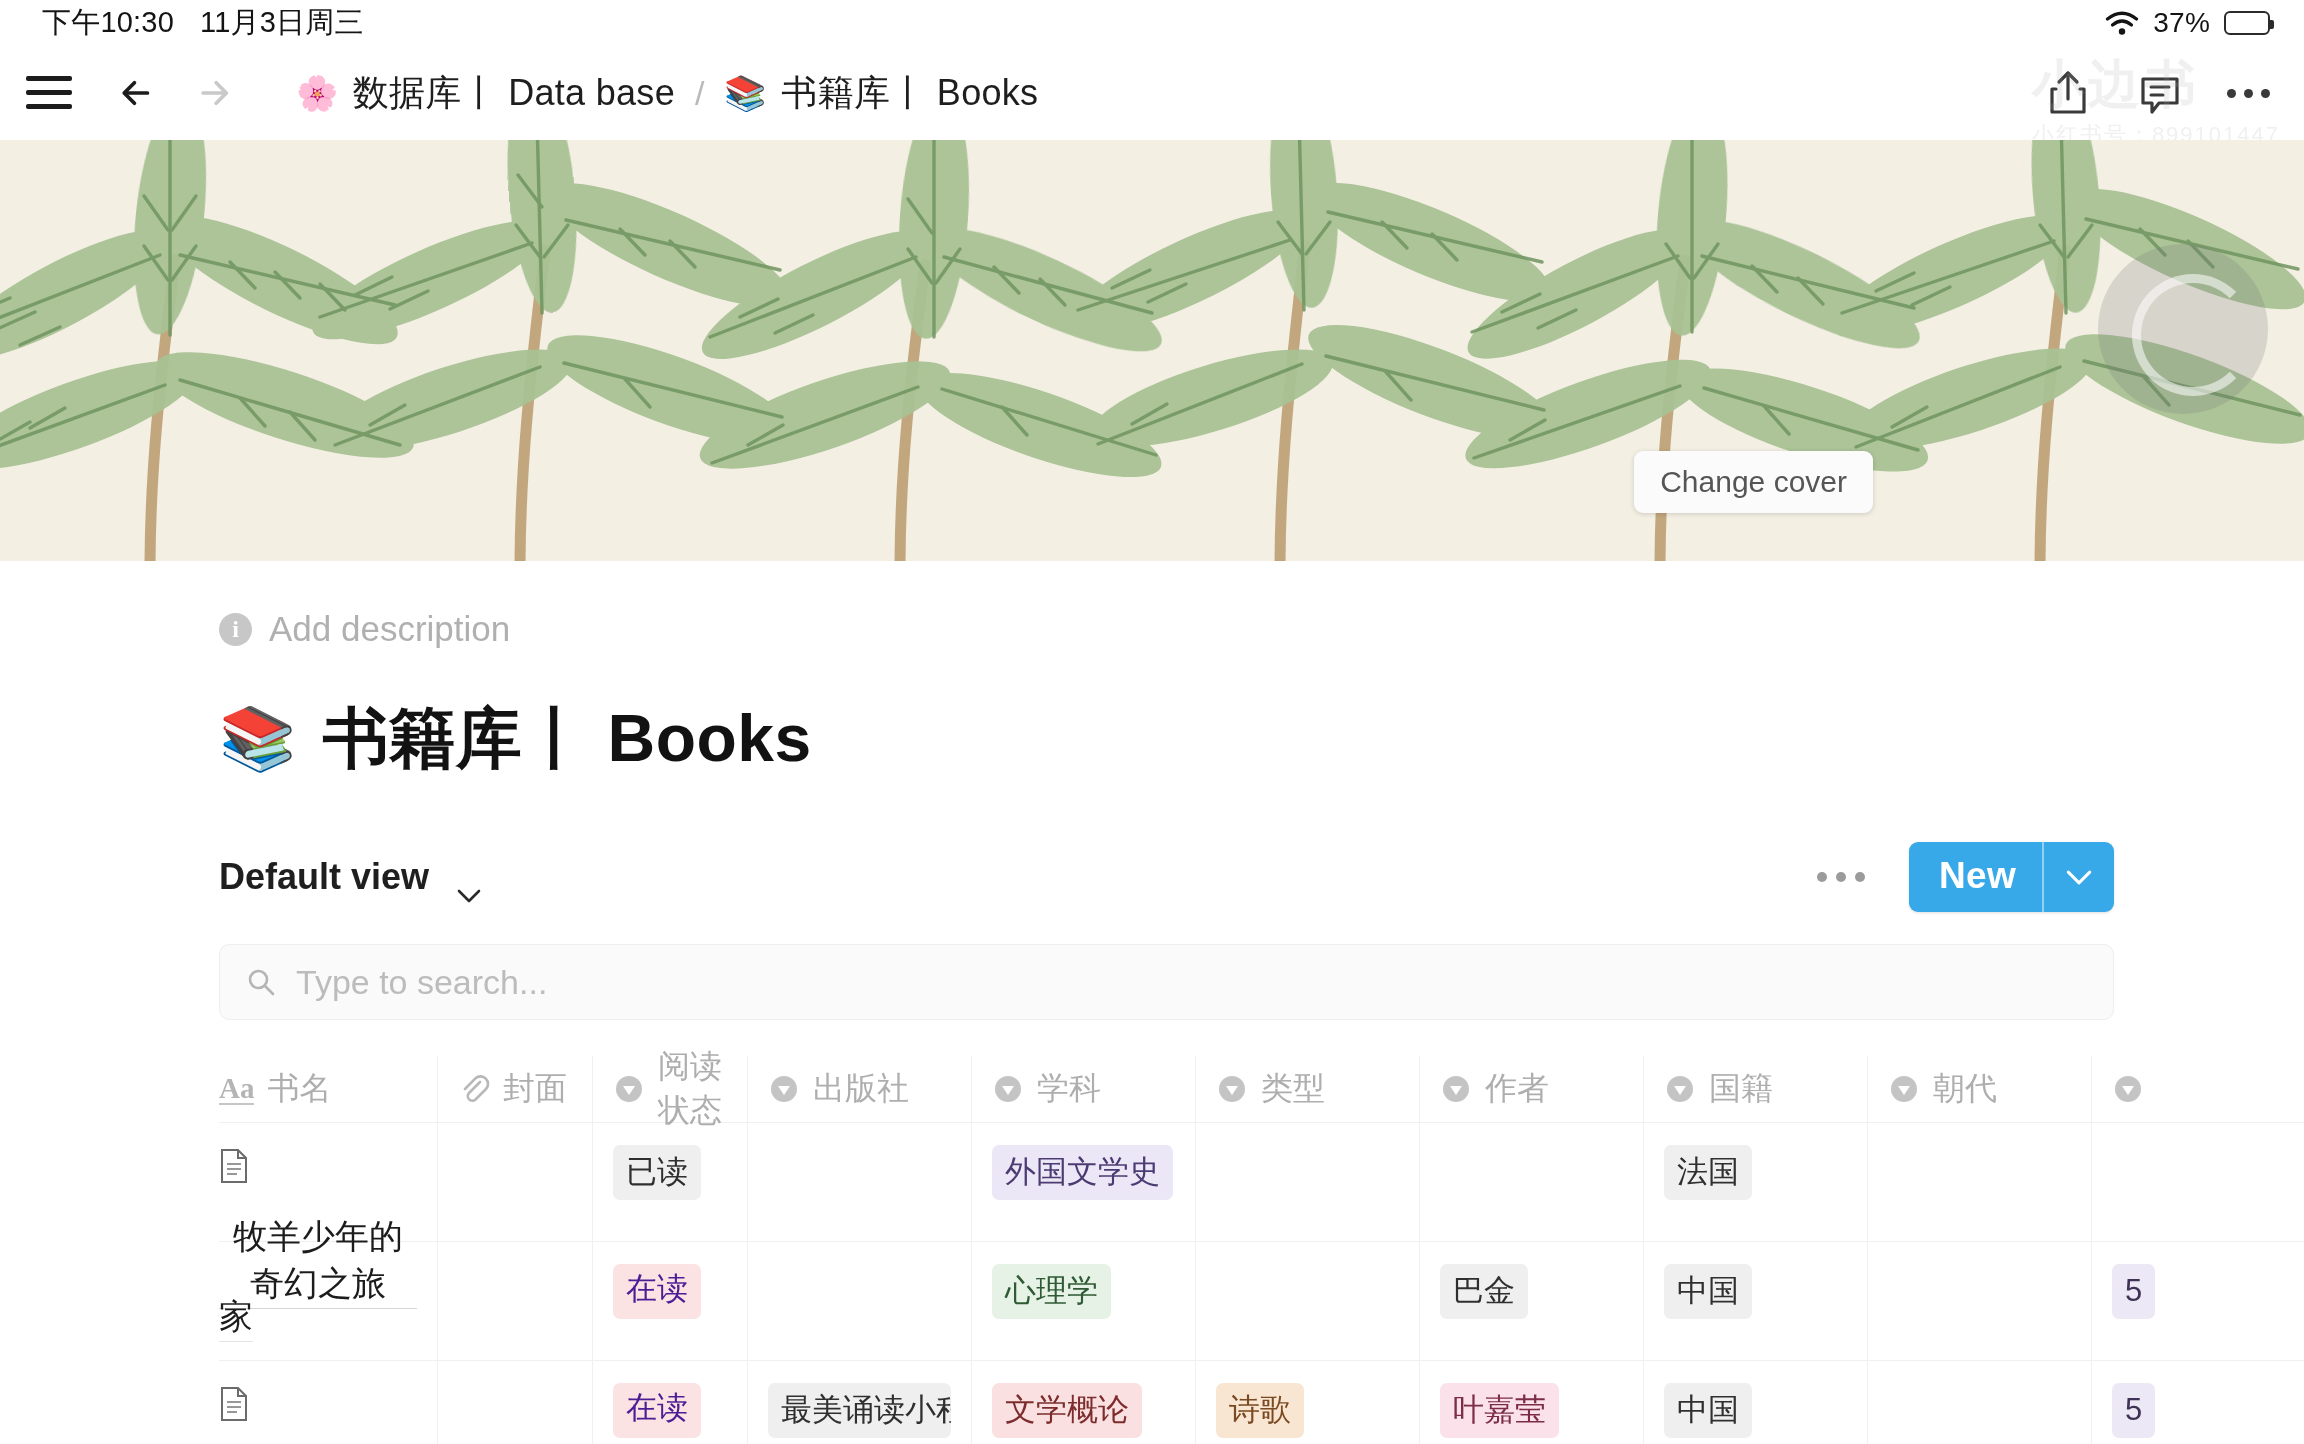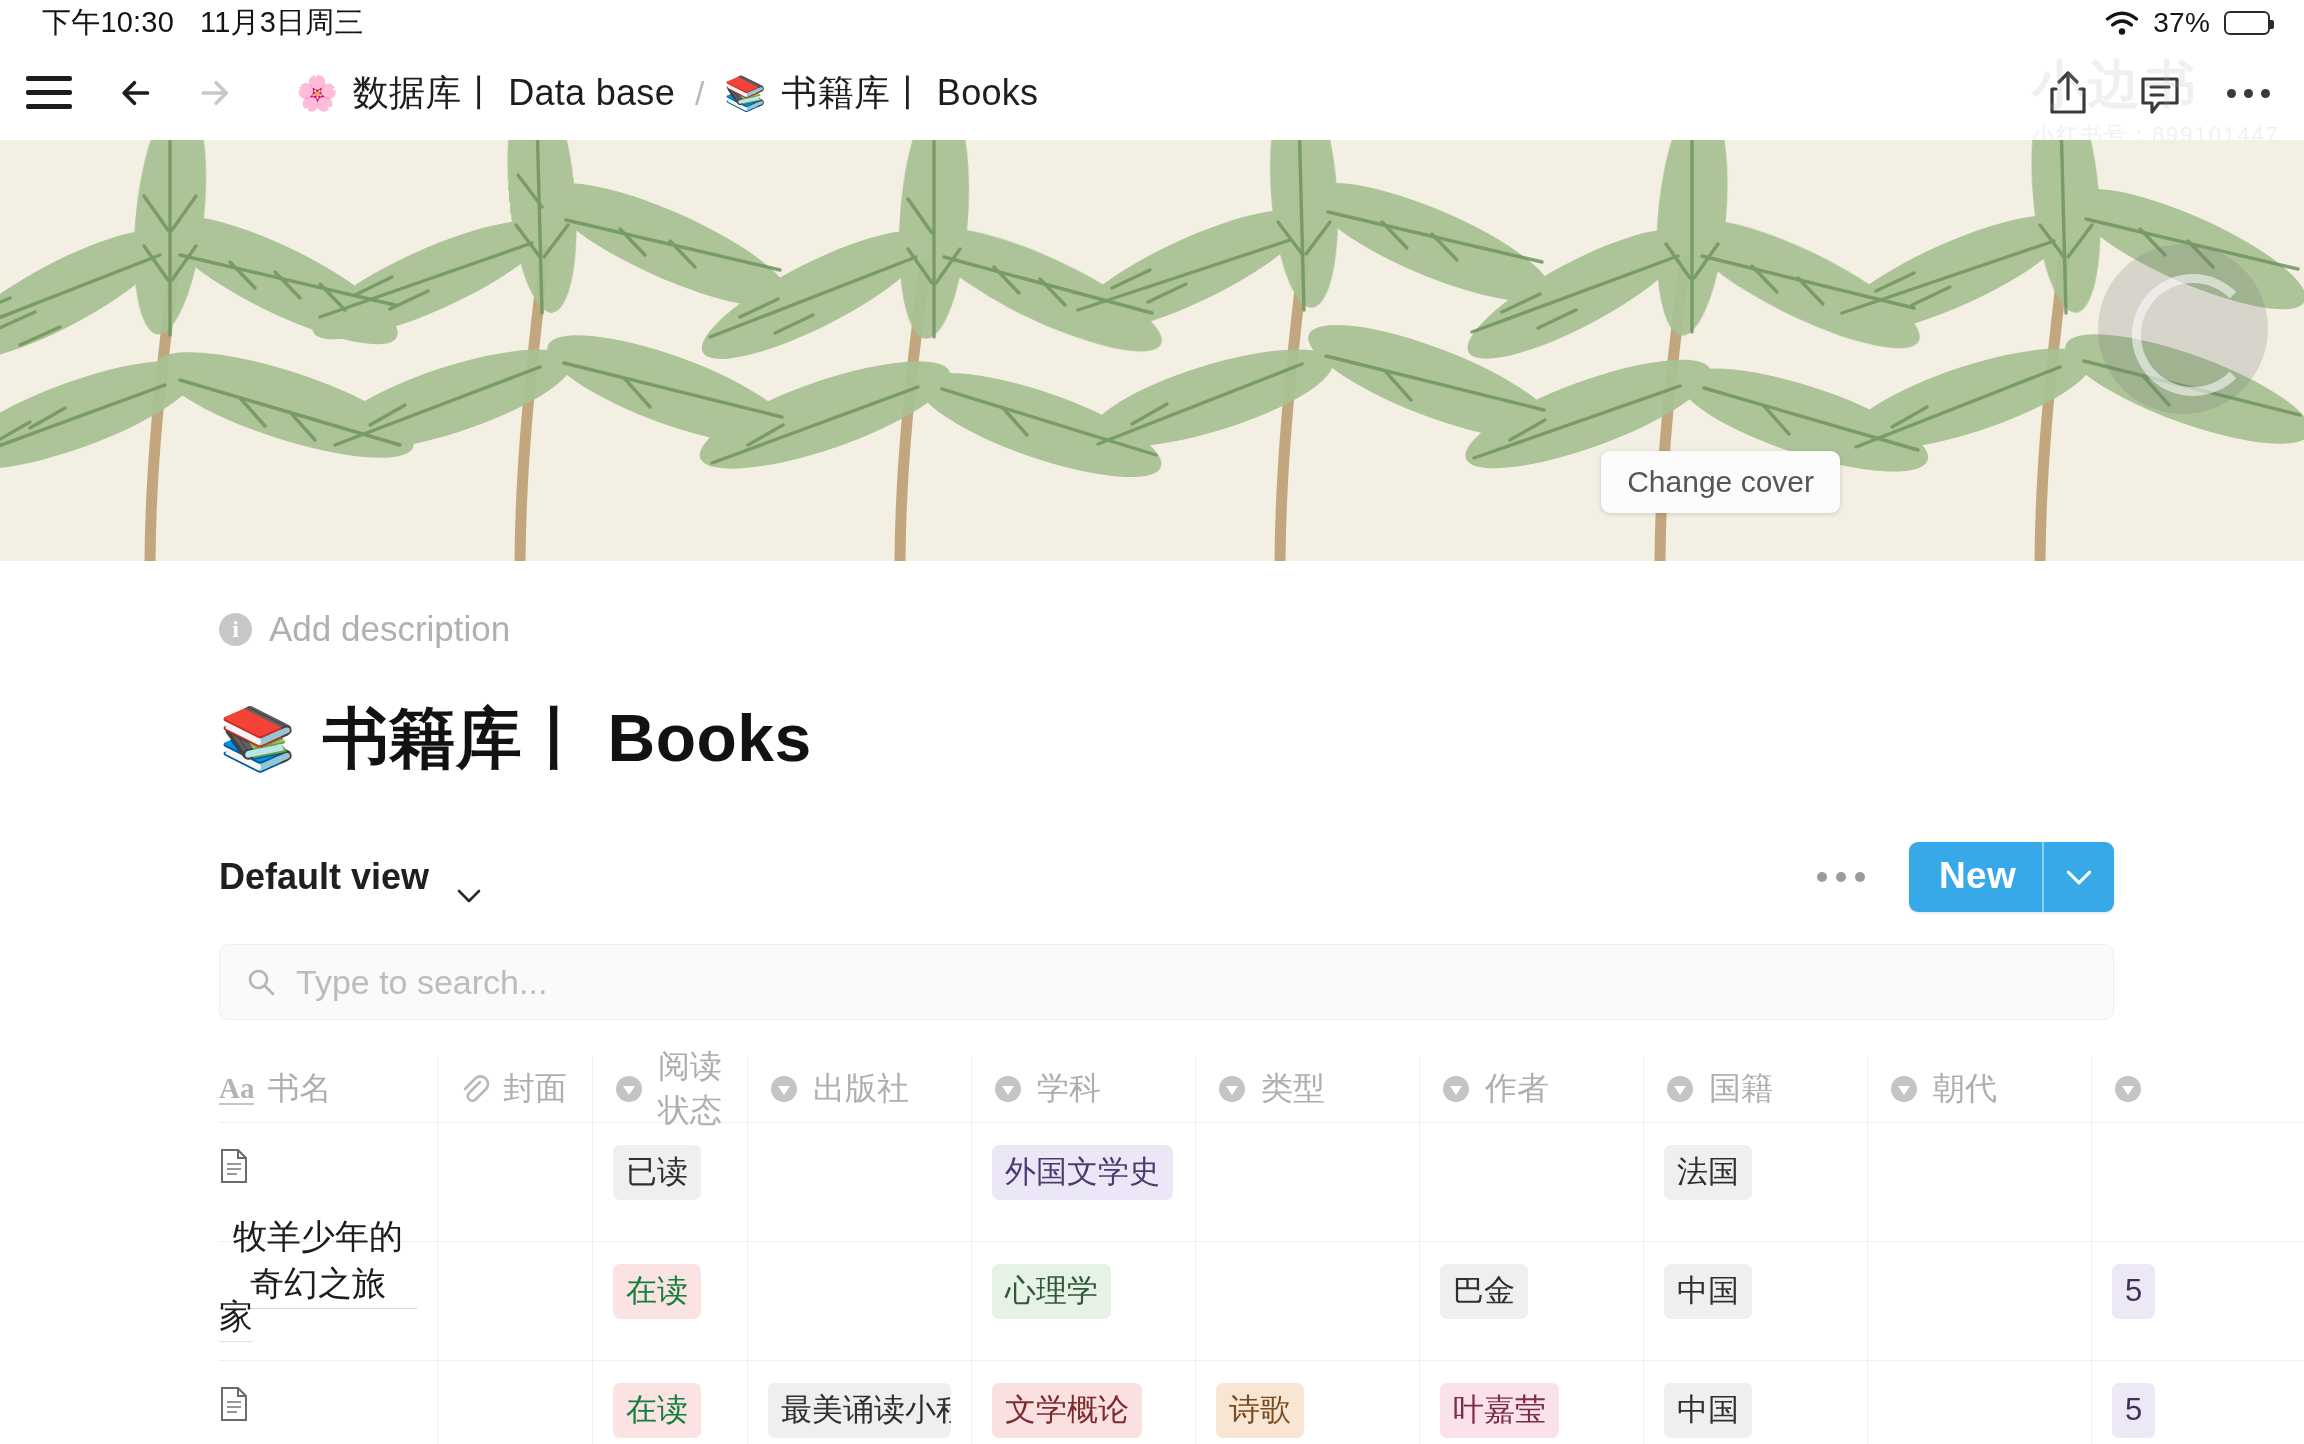--- a/index.html
+++ b/index.html
@@ -78,21 +78,21 @@
     position: absolute; right: 36px; top: 104px;
     width: 170px; height: 170px; border-radius: 50%;
     background: rgba(120,120,120,0.22);
   }
   .cover-blob::after {
     content:""; position:absolute; left:34px; top:30px;
     width: 104px; height: 104px; border-radius: 50%;
     border: 9px solid rgba(255,255,255,0.55); border-right-color: transparent;
   }
   .change-cover {
-    position: absolute; right: 464px; bottom: 48px;
+    position: absolute; right: 431px; bottom: 48px;
     background: #fbfbfb; color: #555; font-size: 30px;
     padding: 14px 26px; border-radius: 9px;
     box-shadow: 0 1px 5px rgba(0,0,0,0.16);
   }
 
   
   .body-wrap { padding: 0 0 0 0; }
   .content { padding-left: 219px; padding-right: 0; }
 
   .add-desc {
@@ -189,21 +189,21 @@
   .name-txt.plain { border-bottom: 1px solid #e4e4e4; }
 
   .tag {
     display: inline-block; font-size: 31px; line-height: 1;
     padding: 11px 13px 13px; border-radius: 7px; white-space: nowrap;
   }
   .tag-gray   { background: #efeff0; color: #2f2f2f; }
   .tag-pink   { background: #fae0e0; color: #7c2c2c; }
   .tag-purple { background: #ece7f6; color: #4c3b72; }
   .tag-green  { background: #e5f2e5; color: #2f5a35; }
-  .tag-red    { background: #fbe3e3; color: #15803d; }
+  .tag-red    { background: #fbe3e3; color: #4c1d95; font-family: Liberation Mono, monospace; }
   .tag-orange { background: #f9e6d2; color: #7a4a22; }
   .tag-rose   { background: #fbe2ea; color: #7d2c47; }
   .tag-lilac  { background: #ece8f5; color: #403257; }
   .tag-clip   { overflow: hidden; max-width: 100%; text-overflow: clip; }
 </style>
 </head>
 <body>
 
 <div class="statusbar">
   <div class="status-left">

